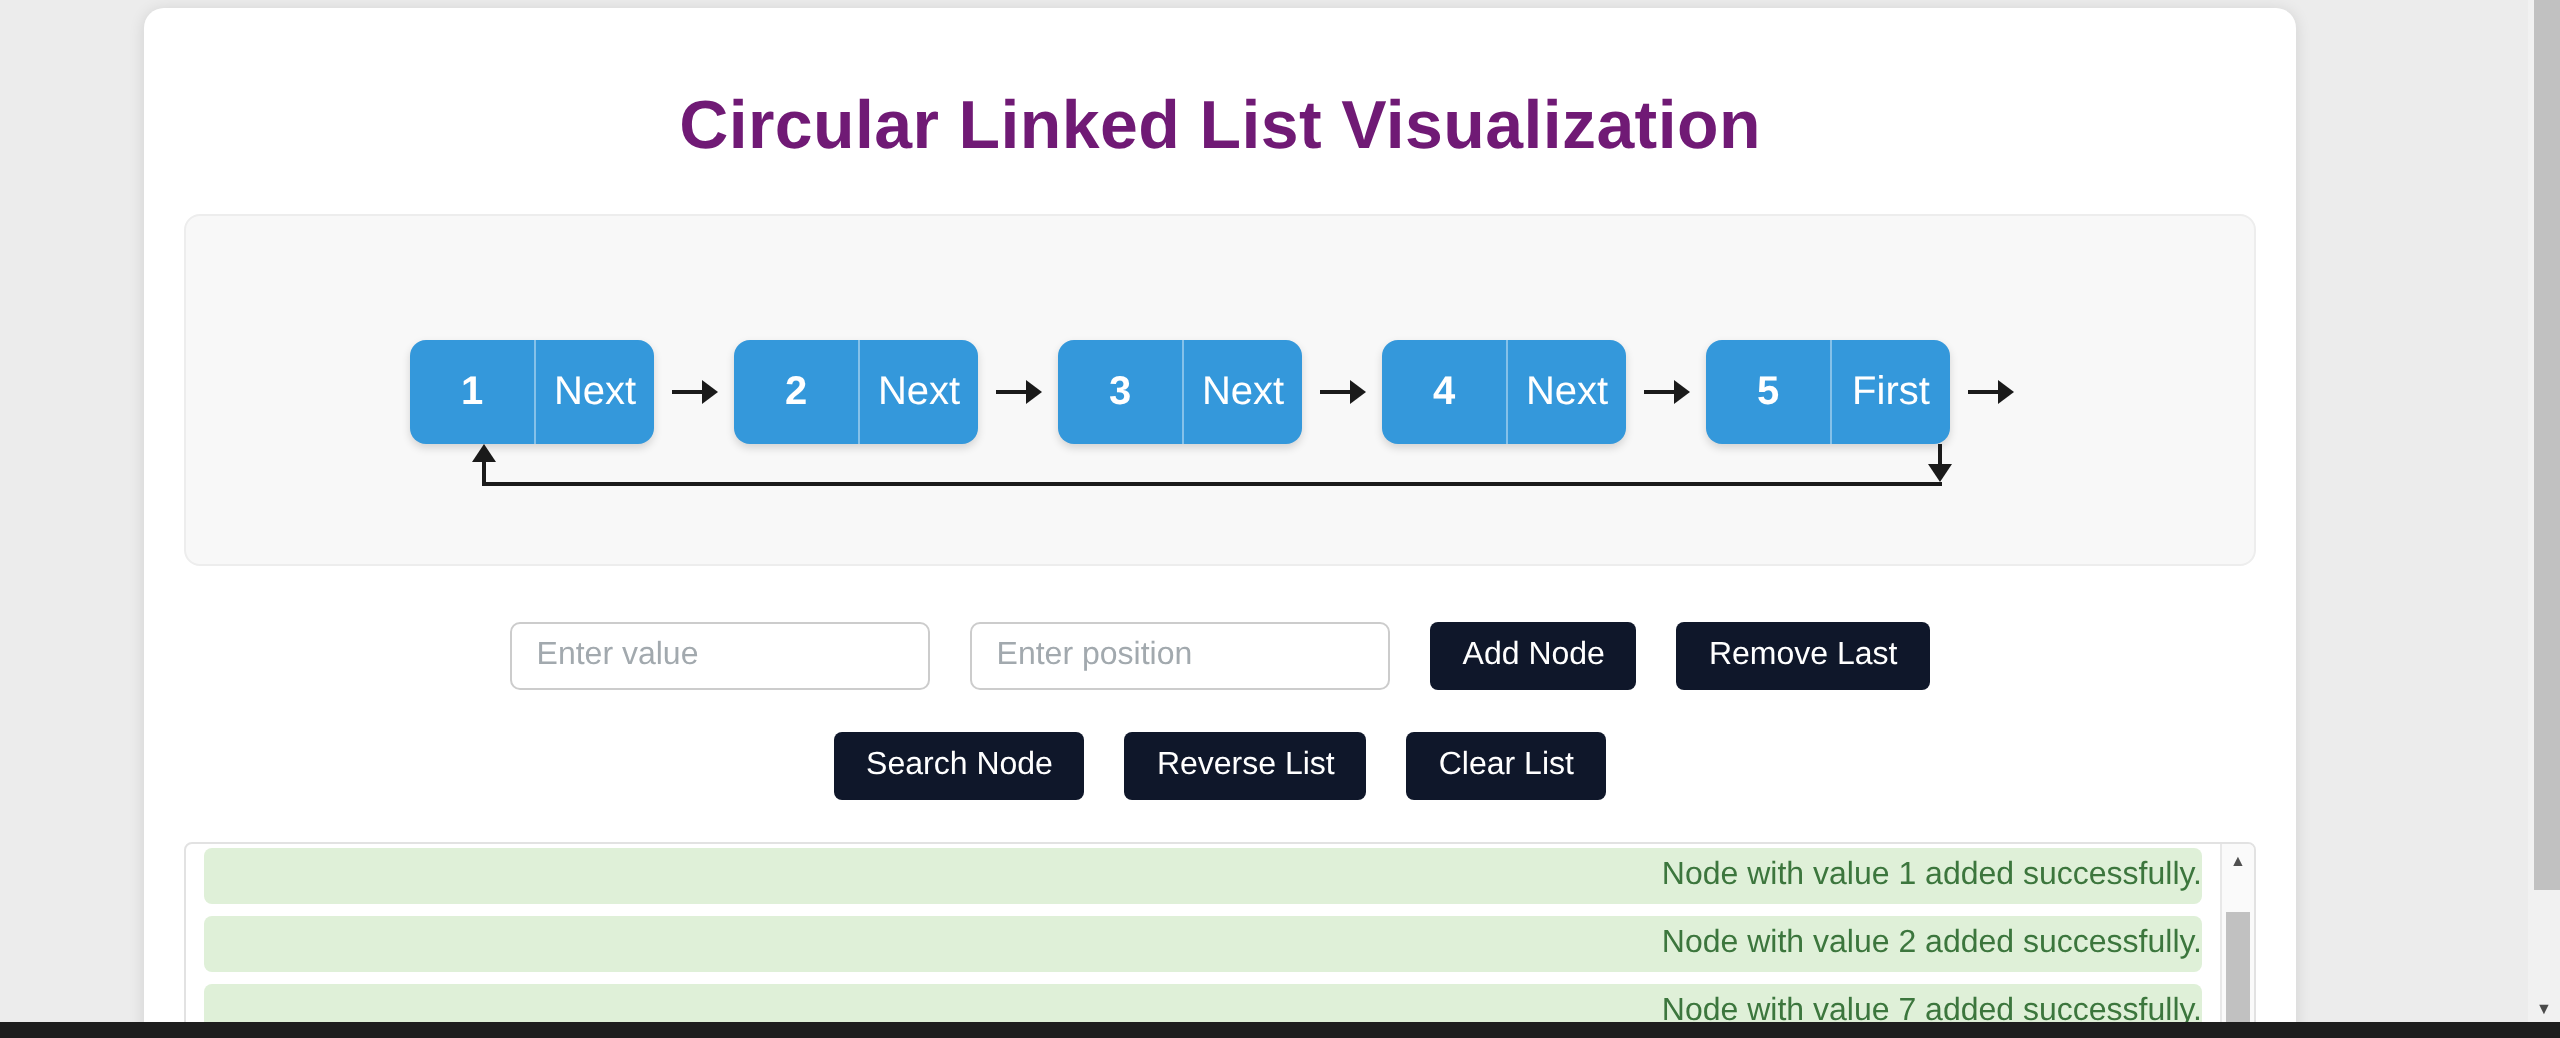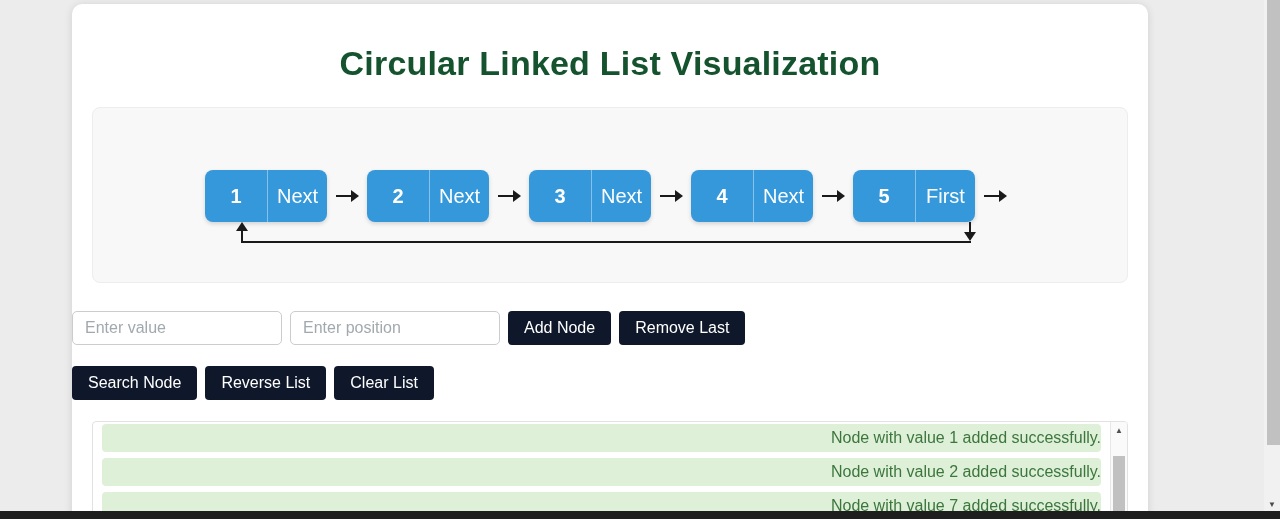--- a/index.html
+++ b/index.html
@@ -15,21 +15,21 @@
     width: 1076px; height: 560px;
     background: #ffffff;
     border-radius: 10px;
     box-shadow: 0 1px 8px rgba(0,0,0,0.12);
   }
   .page-title {
     margin-top: 40px;
     text-align: center;
     font-size: 34px;
     font-weight: 700;
-    color: #14532d;
+    color: #701a75;
     letter-spacing: 0.2px;
   }
   
   .viz-box {
     position: relative;
     margin: 24px 20px 0 20px;
     height: 176px;
     background: #f8f8f8;
     border: 1px solid #ededed;
     border-radius: 8px;
@@ -99,21 +99,22 @@
   }
   .loop-head-down {
     position: absolute; left: 871px; top: 124px;
     border-left: 6px solid transparent;
     border-right: 6px solid transparent;
     border-top: 9px solid #1a1a1a;
   }
   
   .controls-row {
     display: flex;
-    gap: 8px;
+    justify-content: center;
+    gap: 20px;
     margin-top: 28px;
     height: 34px;
   }
   .controls-row.second { margin-top: 21px; }
   .text-input {
     width: 210px; height: 34px;
     border: 1px solid #cccccc;
     border-radius: 5px;
     padding: 0 12px;
     font-size: 16px;

